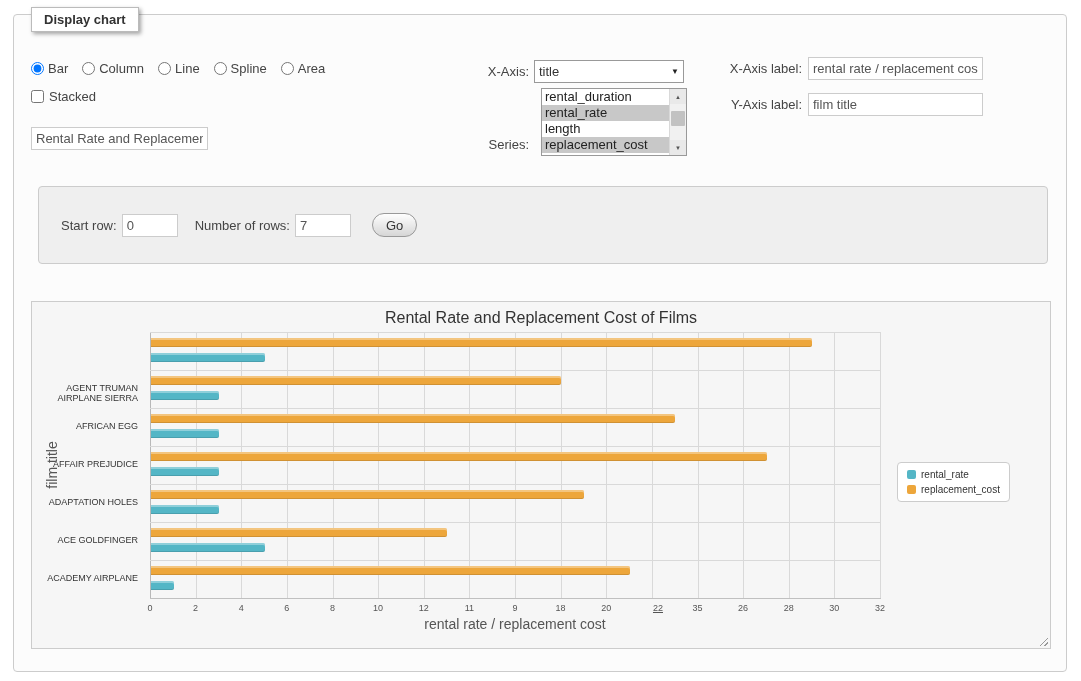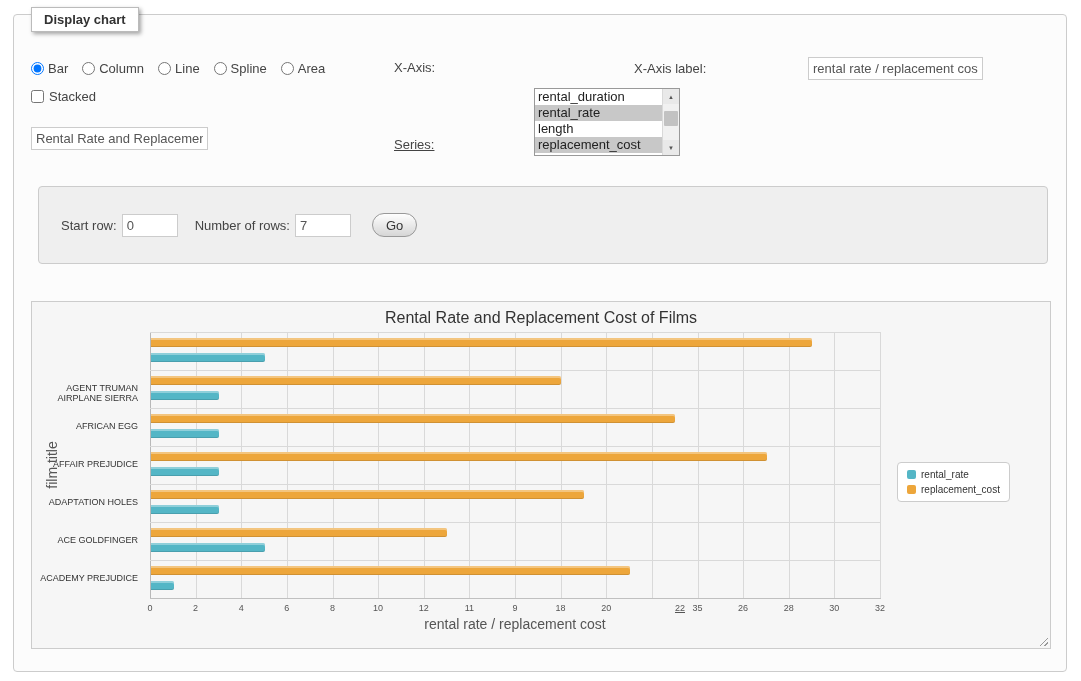--- a/index.html
+++ b/index.html
@@ -5,42 +5,42 @@
   html,body{margin:0;padding:0;background:#fff;font-family:"Liberation Sans",sans-serif;color:#444;}
   body{width:1081px;height:681px;position:relative;overflow:hidden;font-size:13px;}
 
   .panel{position:absolute;left:13px;top:14px;width:1054px;height:658px;background:#fcfcfc;
          border:1px solid #ccc;border-radius:4px;box-sizing:border-box;}
   .legend-box{position:absolute;left:17px;top:-8px;background:#fff;border:1px solid #bbb;
          padding:4px 12px;font-weight:bold;font-size:13px;color:#333;
          box-shadow:2px 2px 4px rgba(0,0,0,.35);}
 
   .flexrow{position:absolute;display:flex;align-items:center;}
-  .caption{color:#444;text-align:left;white-space:nowrap;}
+  .caption{color:#444;text-align:right;white-space:nowrap;}
 
   .radio-group{position:absolute;left:17px;top:46px;display:flex;align-items:center;}
   .radio-item{display:flex;align-items:center;margin-right:14px;cursor:pointer;}
   .radio-item input{margin:0 4px 0 0;}
   .check-row{position:absolute;left:17px;top:74px;display:flex;cursor:pointer;}
   .check-row input{margin:0 5px 0 0;}
 
   .ti{border:1px solid #ccc;background:#fff;height:23px;box-sizing:border-box;padding:2px 4px;
       font:13px "Liberation Sans",sans-serif;color:#555;}
   .title-input{position:absolute;left:17px;top:112px;width:177px;}
 
   .row-xaxis{left:380px;top:45px;}
   .row-xaxis .caption{width:135px;margin-right:5px;}
   .selwrap{position:relative;width:150px;height:23px;border:1px solid #999;background:#fff;box-sizing:border-box;}
   .selwrap select{appearance:none;-webkit-appearance:none;border:0;width:100%;height:100%;
       background:transparent;font:13px "Liberation Sans",sans-serif;color:#333;padding:0 4px;}
   .selarrow{position:absolute;right:4px;top:0;bottom:0;display:flex;align-items:center;
       font-size:8px;color:#222;pointer-events:none;}
 
   .row-series{left:380px;top:73px;align-items:flex-end;}
-  .row-series .caption{width:135px;margin-right:5px;margin-bottom:4px;text-decoration:underline;}
+  .row-series .caption{width:135px;margin-right:12px;margin-bottom:4px;}
   .listbox{display:flex;width:146px;height:68px;border:1px solid #999;background:#fff;box-sizing:border-box;}
   .lb-options{flex:1;overflow:hidden;}
   .listbox-option{height:16px;line-height:16px;padding:0 3px;font-size:13px;color:#222;white-space:nowrap;cursor:default;}
   .listbox-option.selected{background:#c8c8c8;}
   .lb-scroll{width:17px;background:#f1f1f1;border-left:1px solid #d9d9d9;position:relative;
       display:flex;flex-direction:column;justify-content:space-between;box-sizing:border-box;}
   .lb-btn{height:15px;display:flex;align-items:center;justify-content:center;font-size:6px;color:#555;
       background:#e9e9e9;cursor:pointer;}
   .lb-thumb{position:absolute;left:1px;right:1px;top:22px;height:15px;background:#c2c2c2;border-radius:1px;}
 
@@ -110,20 +110,24 @@
 
   <label class="check-row">
     <input type="checkbox" style="">
     <span>Stacked</span>
   </label>
 
   <input class="ti title-input" value="Rental Rate and Replacement Cost of Films" style="">
 
   <div class="flexrow row-xaxis">
     <span class="caption">X-Axis:</span>
+    <span class="selwrap">
+      <select><option>title</option></select>
+      <span class="selarrow">▼</span>
+    </span>
   </div>
 
   <div class="flexrow row-series">
     <span class="caption">Series:</span>
     <span class="listbox">
       <span class="lb-options">
           <div class="listbox-option">rental_duration</div>
           <div class="listbox-option selected">rental_rate</div>
           <div class="listbox-option">length</div>
           <div class="listbox-option selected">replacement_cost</div>
@@ -134,20 +138,24 @@
         <span class="lb-btn">▼</span>
       </span>
     </span>
   </div>
 
   <div class="flexrow row-xlabel">
     <span class="caption">X-Axis label:</span>
     <input class="ti axis-input" value="rental rate / replacement cost" style="">
   </div>
 
+  <div class="flexrow row-ylabel">
+    <span class="caption">Y-Axis label:</span>
+    <input class="ti axis-input" value="film title" style="">
+  </div>
 
   <div class="rows-panel">
     <span class="lab">Start row:</span>
     <input class="ti" value="0" style="">
     <span class="lab">Number of rows:</span>
     <input class="ti" value="7" style="">
     <button class="go-button">Go</button>
   </div>
 
   <div class="chart-panel">
@@ -169,21 +177,21 @@
         <div class="xtick" style="left: 371.75px; top: 301px; position: absolute;">12</div>
         <div class="gridv" style="left: 437.375px; top: 30px; height: 266px; position: absolute;"></div>
         <div class="xtick" style="left: 417.375px; top: 301px; position: absolute;">11</div>
         <div class="gridv" style="left: 483px; top: 30px; height: 266px; position: absolute;"></div>
         <div class="xtick" style="left: 463px; top: 301px; position: absolute;">9</div>
         <div class="gridv" style="left: 528.625px; top: 30px; height: 266px; position: absolute;"></div>
         <div class="xtick" style="left: 508.625px; top: 301px; position: absolute;">18</div>
         <div class="gridv" style="left: 574.25px; top: 30px; height: 266px; position: absolute;"></div>
         <div class="xtick" style="left: 554.25px; top: 301px; position: absolute;">20</div>
         <div class="gridv" style="left: 619.875px; top: 30px; height: 266px; position: absolute;"></div>
-        <div class="xtick" style="left: 628px; top: 301px; position: absolute; text-decoration: underline;">22</div>
+        <div class="xtick" style="left: 606px; top: 301px; position: absolute; text-decoration: underline;">22</div>
         <div class="gridv" style="left: 665.5px; top: 30px; height: 266px; position: absolute;"></div>
         <div class="xtick" style="left: 645.5px; top: 301px; position: absolute;">35</div>
         <div class="gridv" style="left: 711.125px; top: 30px; height: 266px; position: absolute;"></div>
         <div class="xtick" style="left: 691.125px; top: 301px; position: absolute;">26</div>
         <div class="gridv" style="left: 756.75px; top: 30px; height: 266px; position: absolute;"></div>
         <div class="xtick" style="left: 736.75px; top: 301px; position: absolute;">28</div>
         <div class="gridv" style="left: 802.375px; top: 30px; height: 266px; position: absolute;"></div>
         <div class="xtick" style="left: 782.375px; top: 301px; position: absolute;">30</div>
         <div class="gridv" style="left: 848px; top: 30px; height: 266px; position: absolute;"></div>
         <div class="xtick" style="left: 828px; top: 301px; position: absolute;">32</div>
@@ -206,21 +214,21 @@
         <div class="bar" style="left: 119px; top: 127px; width: 68.2094px; background: rgb(84, 182, 198); position: absolute;"></div>
         <div class="cat-label" style="top: 157px; position: absolute;">AFFAIR PREJUDICE</div>
         <div class="bar" style="left: 119px; top: 150px; width: 615.709px; background: rgb(237, 166, 59); position: absolute;"></div>
         <div class="bar" style="left: 119px; top: 165px; width: 68.2094px; background: rgb(84, 182, 198); position: absolute;"></div>
         <div class="cat-label" style="top: 195px; position: absolute;">ADAPTATION HOLES</div>
         <div class="bar" style="left: 119px; top: 188px; width: 433.209px; background: rgb(237, 166, 59); position: absolute;"></div>
         <div class="bar" style="left: 119px; top: 203px; width: 68.2094px; background: rgb(84, 182, 198); position: absolute;"></div>
         <div class="cat-label" style="top: 233px; position: absolute;">ACE GOLDFINGER</div>
         <div class="bar" style="left: 119px; top: 226px; width: 296.334px; background: rgb(237, 166, 59); position: absolute;"></div>
         <div class="bar" style="left: 119px; top: 241px; width: 113.834px; background: rgb(84, 182, 198); position: absolute;"></div>
-        <div class="cat-label" style="top: 271px; position: absolute;">ACADEMY PREJUDICE</div>
+        <div class="cat-label" style="top: 271px; position: absolute;">ACADEMY AIRPLANE</div>
         <div class="bar" style="left: 119px; top: 264px; width: 478.834px; background: rgb(237, 166, 59); position: absolute;"></div>
         <div class="bar" style="left: 119px; top: 279px; width: 22.5844px; background: rgb(84, 182, 198); position: absolute;"></div>
       </div>
     <div class="xaxis-title">rental rate / replacement cost</div>
     <div class="yaxis-title">film title</div>
     <div class="chart-legend">
         <div class="legend-entry">
           <span class="legend-swatch" style="background: rgb(84, 182, 198);"></span>
           <span>rental_rate</span>
         </div>

